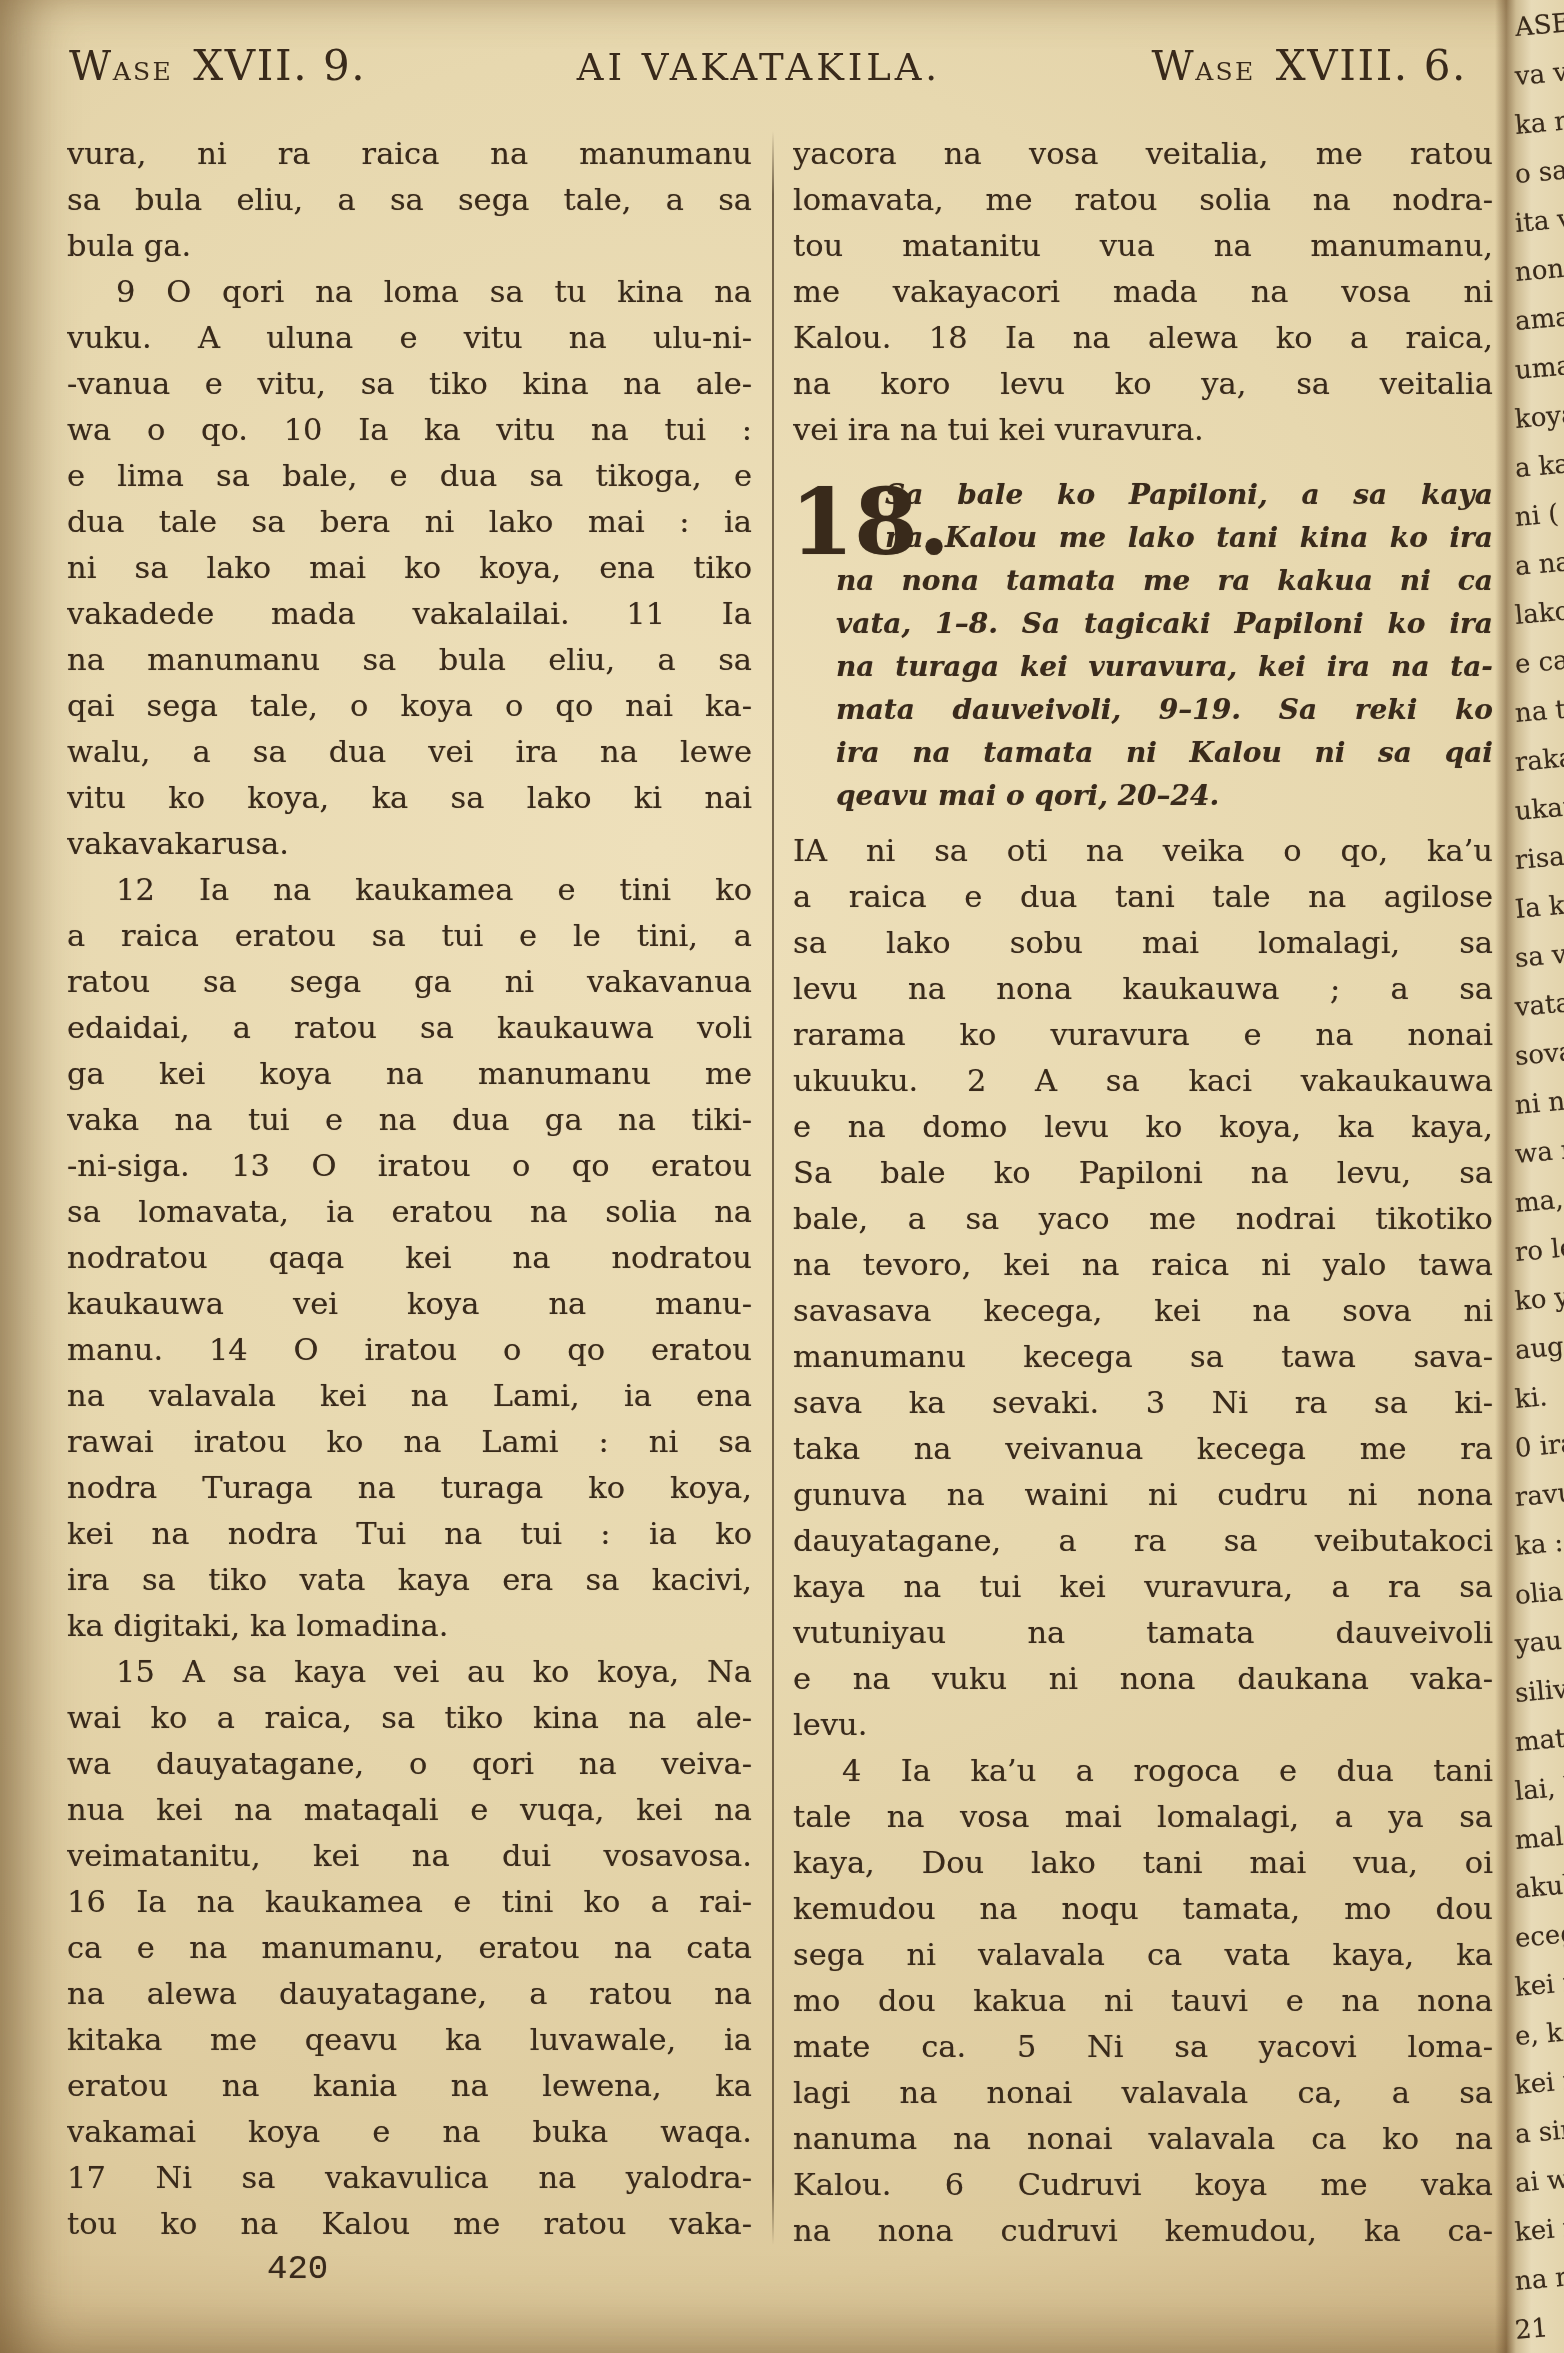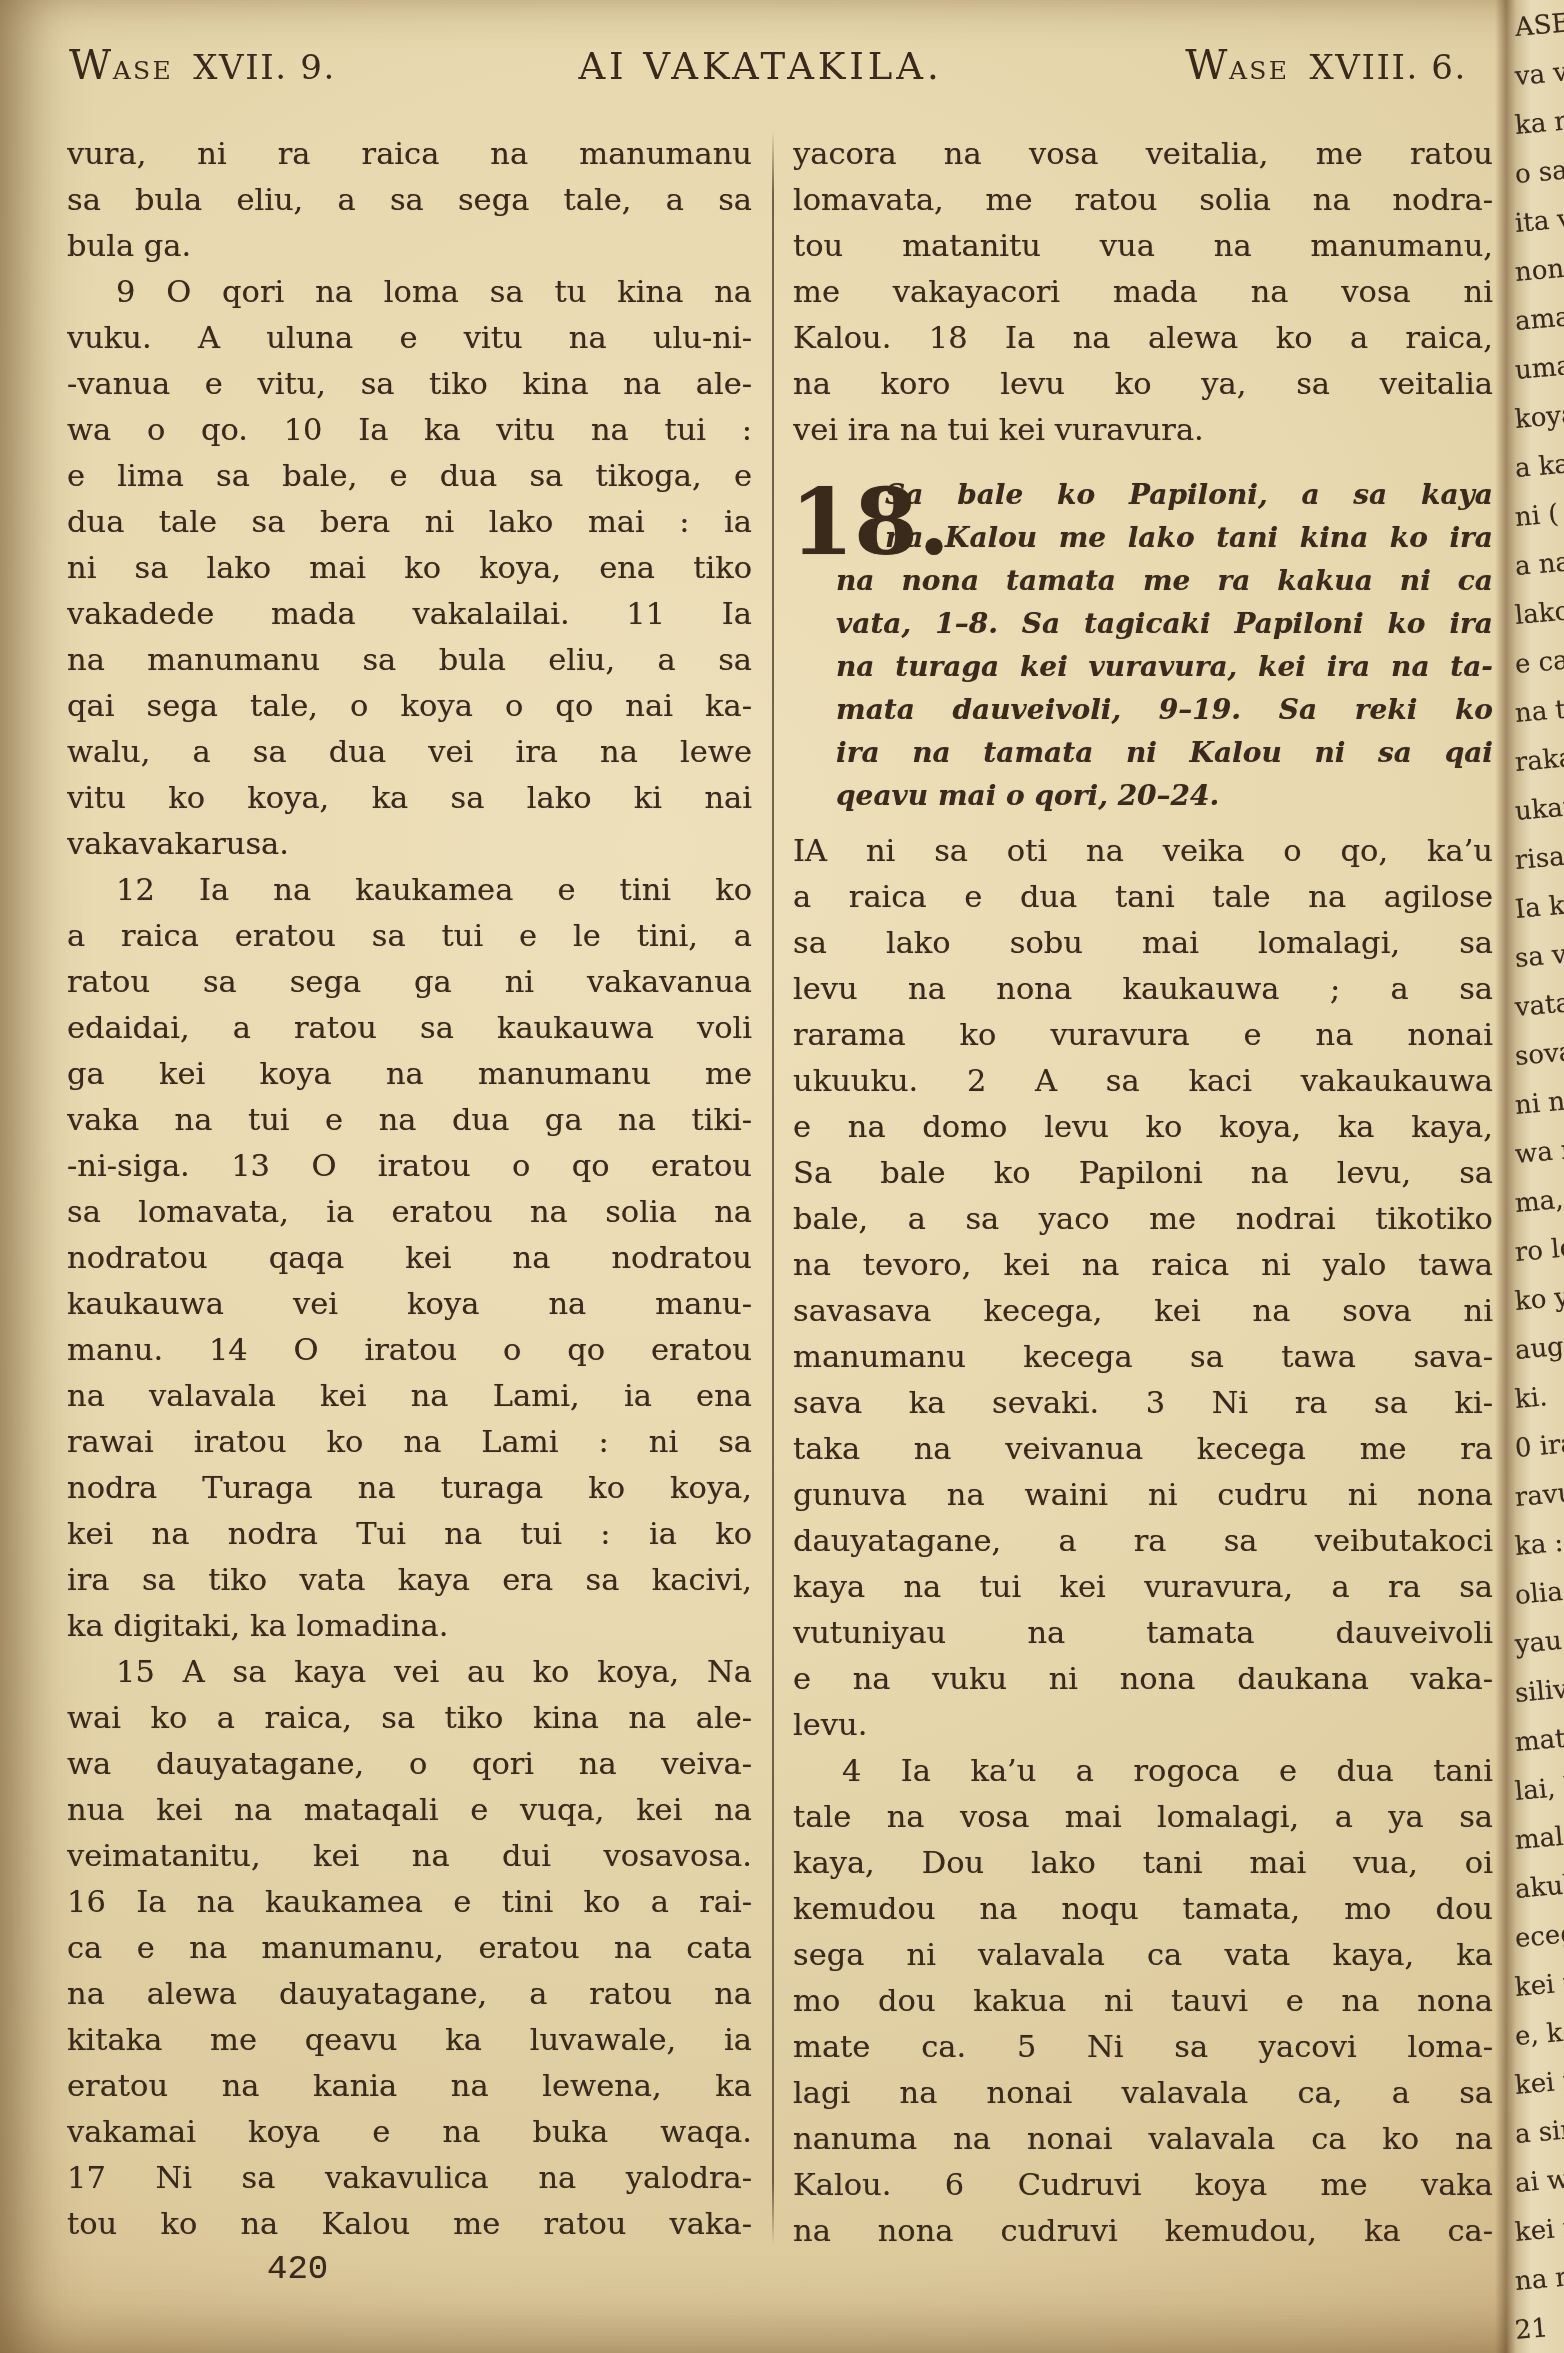--- a/index.html
+++ b/index.html
@@ -23,21 +23,21 @@
       inset 0 -47px 70px -27px rgba(116,82,38,.40),
       inset 0 27px 47px -27px rgba(150,115,65,.28);
   }
   .header{
     position:absolute;top:41px;left:69px;right:98px;height:58px;
     display:flex;justify-content:space-between;align-items:baseline;
   }
   .running-head{font-size:34px;letter-spacing:1.6px;white-space:nowrap;}
   .rh-initial{font-size:41px;}
   .rh-sc{font-size:25px;letter-spacing:2.3px;}
-  .rh-rest{font-size:34px;margin-left:7.8px;}
+  .rh-rest{font-size:42px;margin-left:7.8px;}
   .book-title{font-size:37px;letter-spacing:3.9px;white-space:nowrap;}
 
   .col-divider{
     position:absolute;left:772px;top:131px;height:2114px;width:2.3px;
     background:linear-gradient(to bottom,rgba(60,44,26,0),rgba(60,44,26,.7) 3%,rgba(60,44,26,.7) 97%,rgba(60,44,26,0));
   }
 
   .column{position:absolute;top:131px;}
   .col-left{left:67px;width:685px;}
   .col-right{left:793px;width:700px;}

